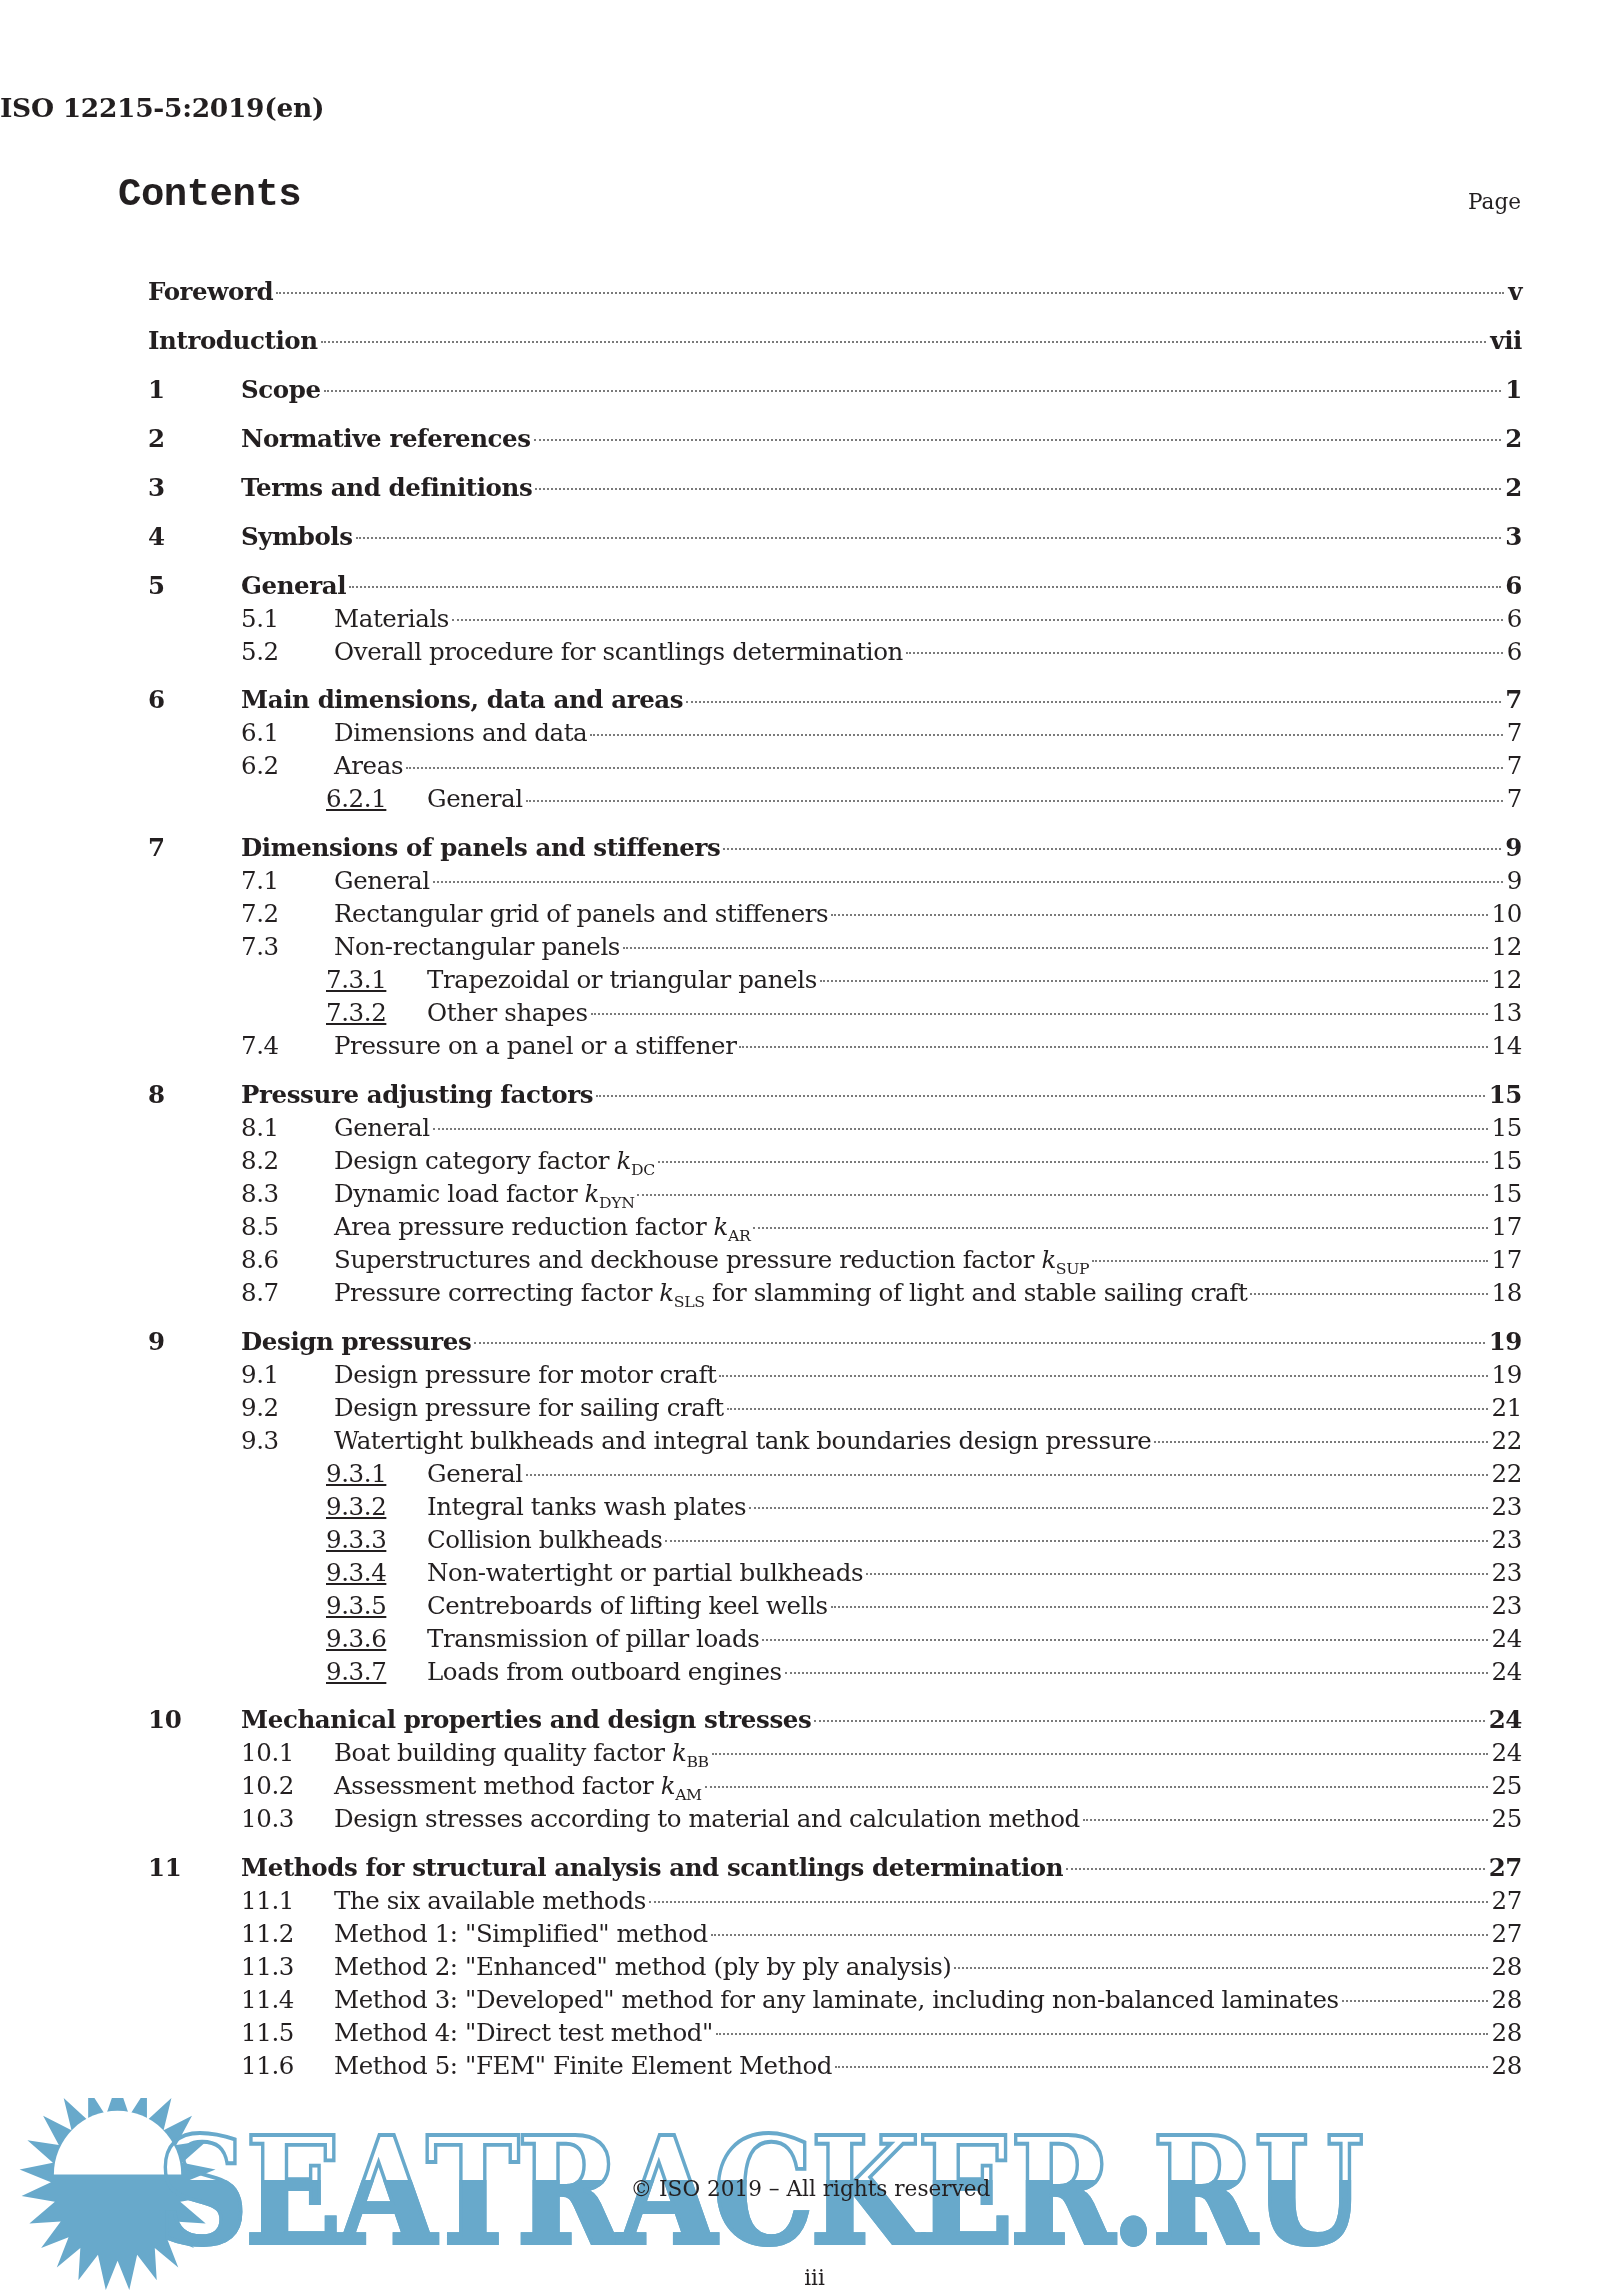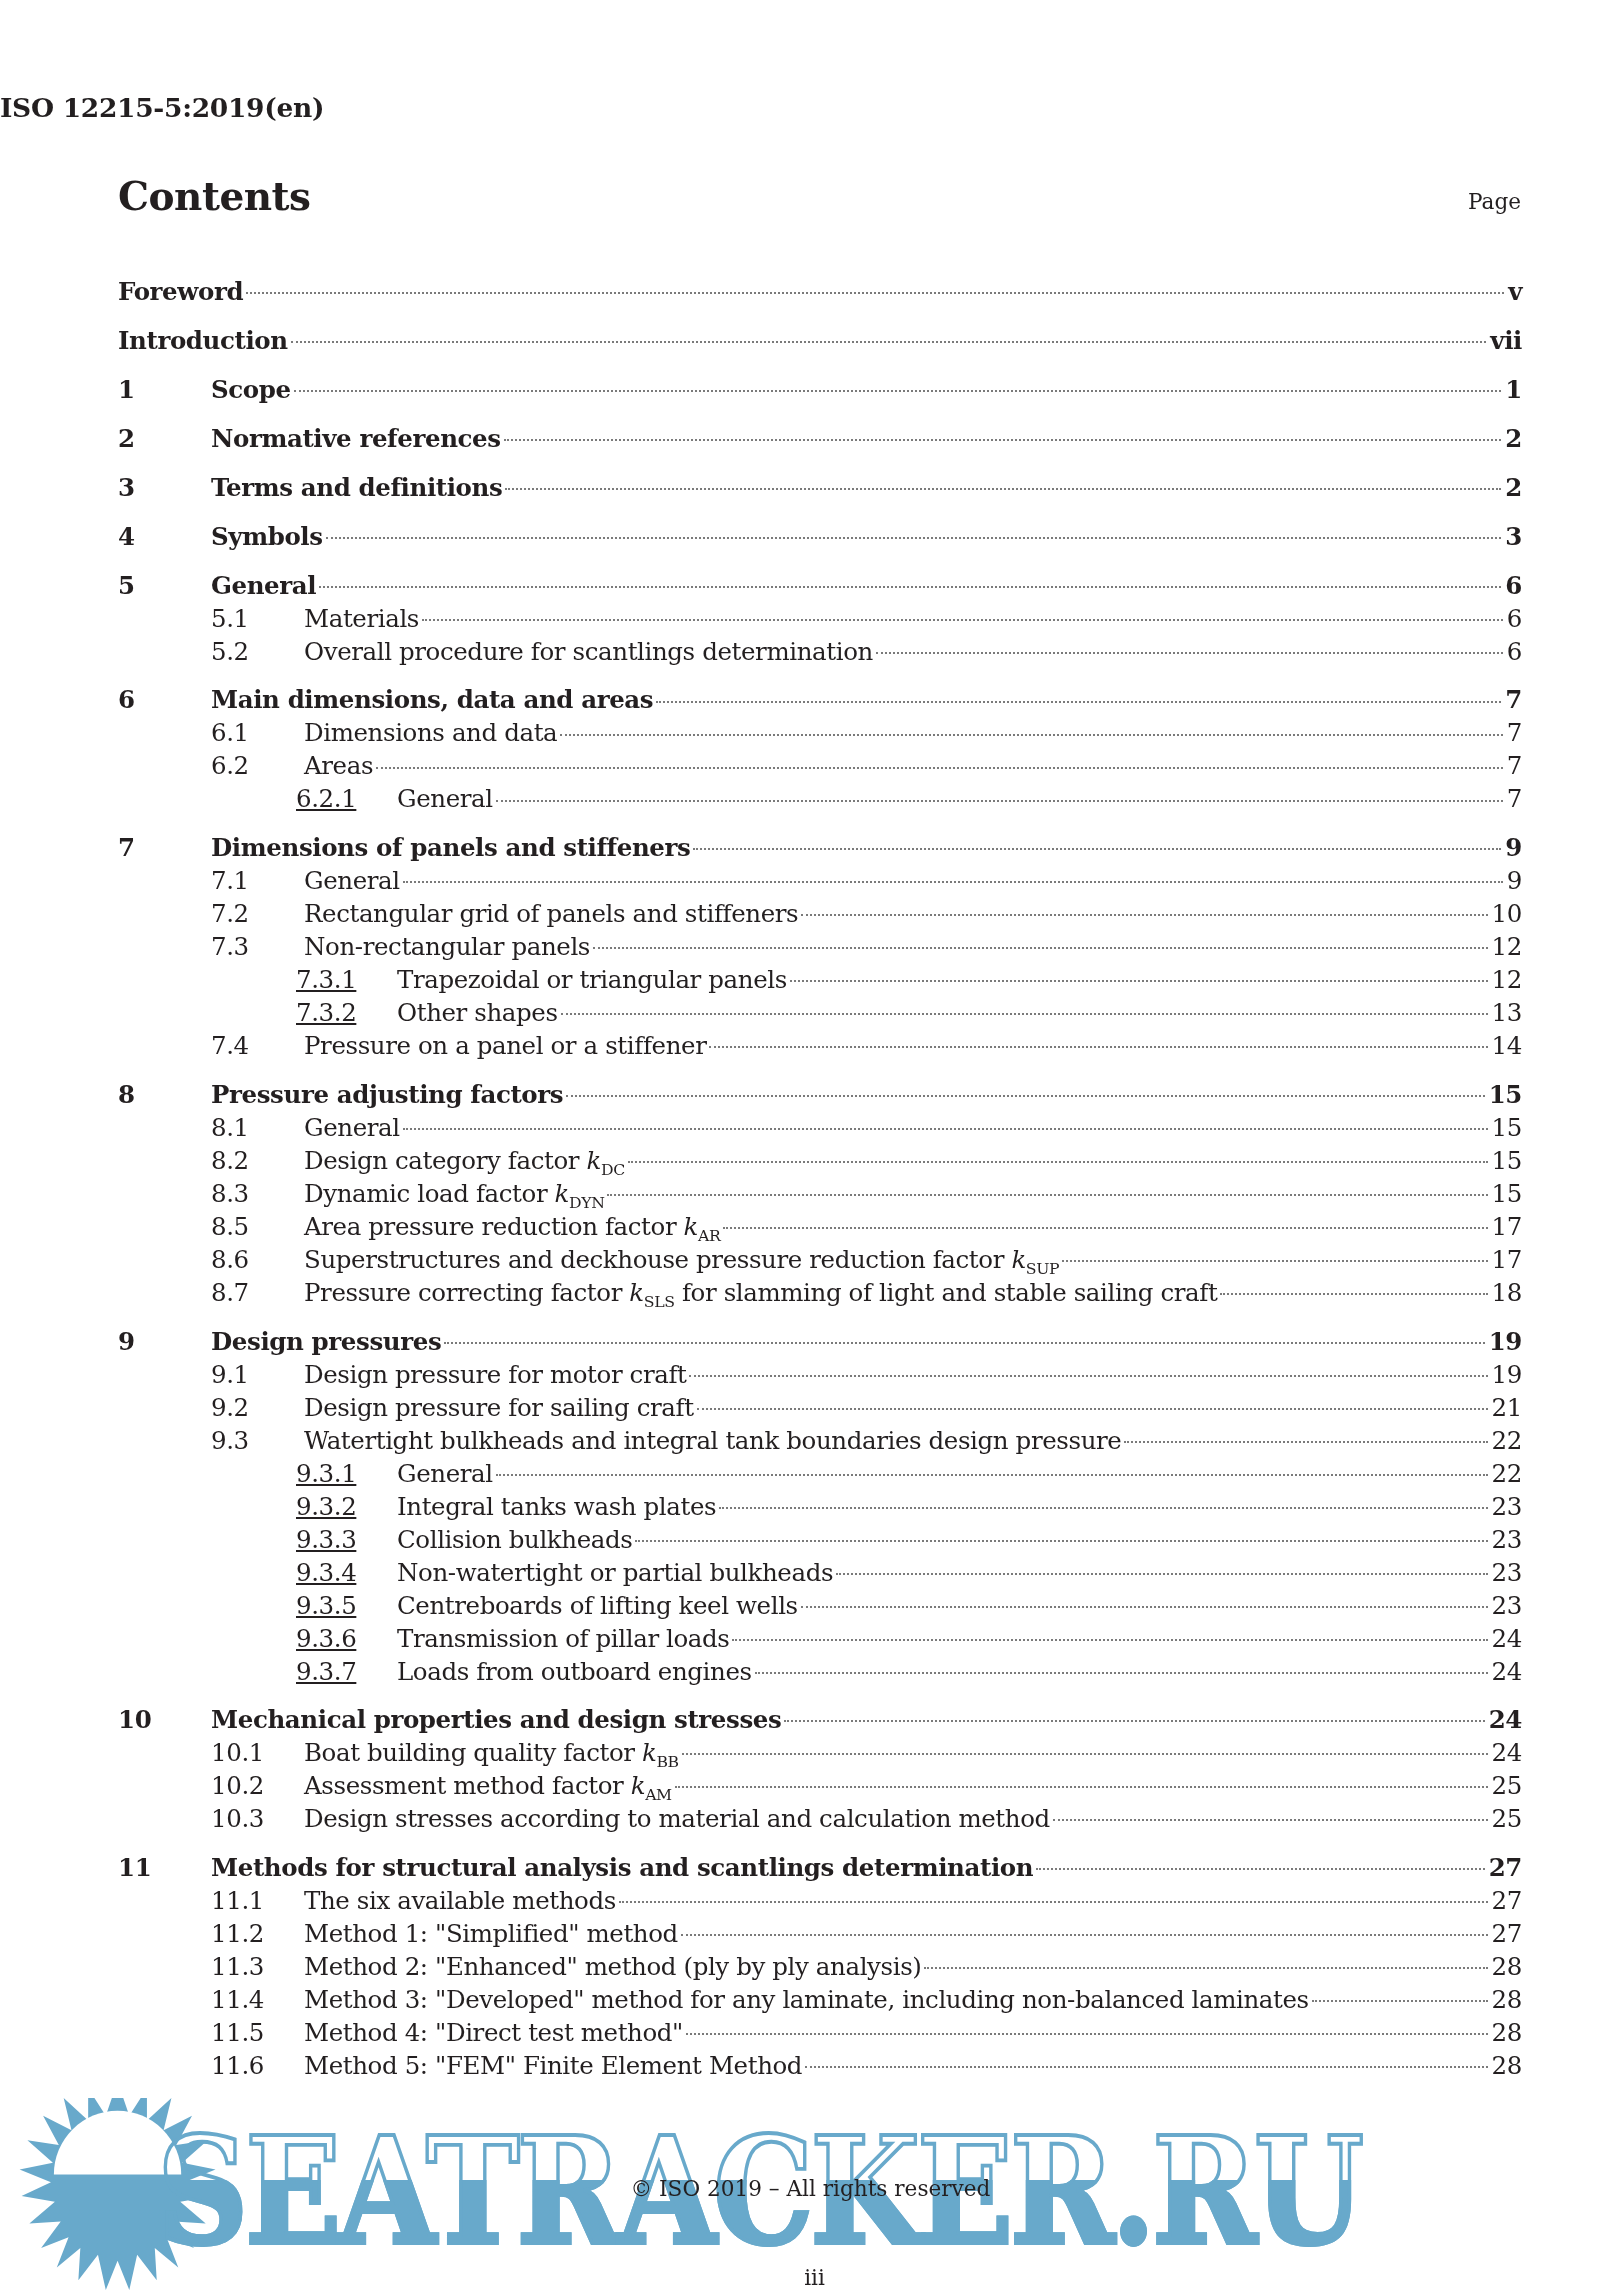--- a/index.html
+++ b/index.html
@@ -7,31 +7,32 @@
       width: 1621px; height: 2293px; position: relative; overflow: hidden;
       font-family: "DejaVu Serif", "Liberation Serif", serif;
       color: #231f20;
     }
     .doc-header {
       position: absolute; top: 92px; left: 0; width: 1621px; text-align: left;
       font-weight: bold; font-size: 26.5px; letter-spacing: -0.3px;
     }
     .contents-title {
       position: absolute; top: 173px; left: 118px;
-      font-weight: bold; font-size: 39px; letter-spacing: -0.5px;
+      font-weight: bold; font-size: 39px; letter-spacing: -0.5px; font-family: Liberation Mono, monospace;
     }
     .page-label {
       position: absolute; top: 189px; right: 100px;
       font-size: 21.6px;
     }
     .toc { position: absolute; top: 267px; left: 118px; width: 1404px; }
     .row {
       position: relative; display: flex; align-items: baseline;
       white-space: nowrap; font-size: 24.5px; line-height: 33px; height: 33px;
       letter-spacing: -0.4px;
+      margin-left: 30px;
     }
     .row.l0 { font-weight: bold; height: 49px; line-height: 49px; font-size: 24.5px; }
     .row.l1 { font-weight: bold; height: 49px; line-height: 49px; font-size: 24.5px; }
     .row.l1.has-sub { height: 33px; line-height: 33px; margin-top: 15.7px; }
     .row .num { flex: 0 0 auto; }
     .row.l1 .num { width: 93px; }
     .row.l2 { padding-left: 93px; }
     .row.l2 .num { width: 93px; }
     .row.l3 { padding-left: 178px; }
     .row.l3 .num { width: 101px; text-decoration: underline; }

